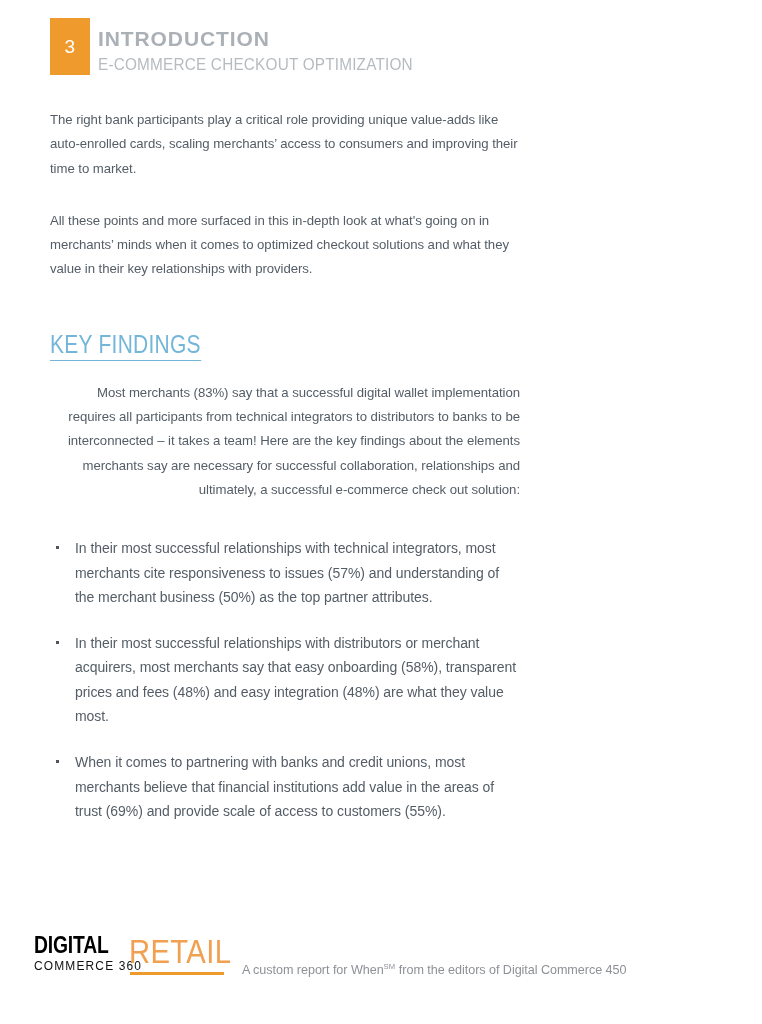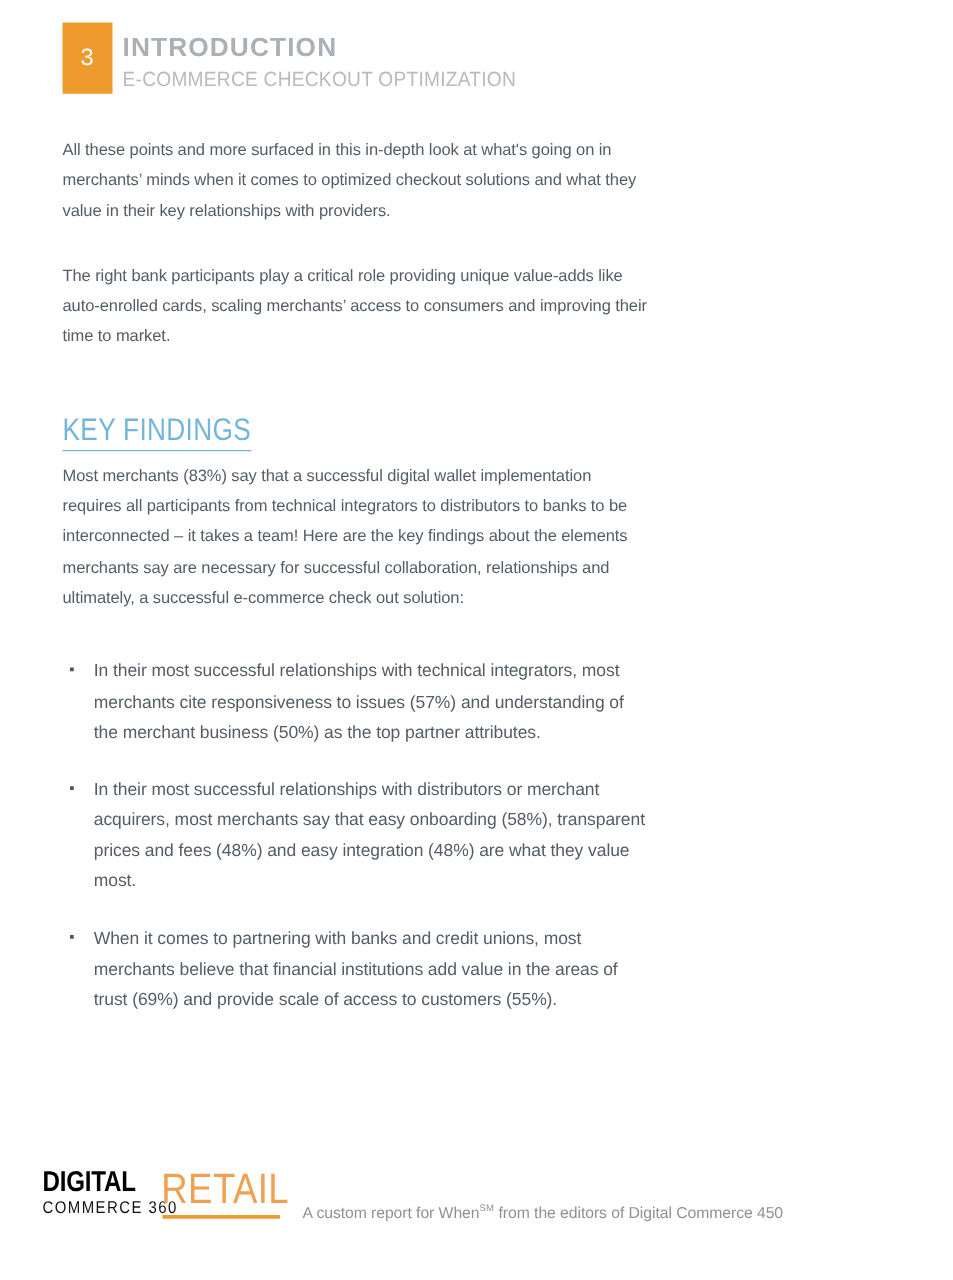--- a/index.html
+++ b/index.html
@@ -109,21 +109,22 @@
     letter-spacing: 0.3px;
     line-height: 28px;
     border-bottom: 1.4px solid #73b6d9;
     padding-bottom: 2px;
     transform: scaleX(0.84);
     transform-origin: left center;
     white-space: nowrap;
   }
 
   .para-after-heading {
-    margin-top: 8px;
+    margin-top: 20px;
+    text-align: right;
   }
 
   
   .bullets {
     margin: 0;
     padding: 0;
     list-style: none;
     margin-top: 34px;
   }
   .bullet-item {
@@ -236,22 +237,22 @@
     <div class="page-number-box"></div>
     <div class="page-number">3</div>
     <div class="header-titles">
       <h1 class="header-title">INTRODUCTION</h1>
       <div class="header-subtitle">E-COMMERCE CHECKOUT OPTIMIZATION</div>
     </div>
   </div>
 
   <div class="content">
 
+    <p class="para">The right bank participants play a critical role providing unique value-adds like auto-enrolled cards, scaling merchants’ access to consumers and improving their time to market.</p>
     <p class="para">All these points and more surfaced in this in-depth look at what's going on in merchants’ minds when it comes to optimized checkout solutions and what they value in their key relationships with providers.</p>
-    <p class="para">The right bank participants play a critical role providing unique value-adds like auto-enrolled cards, scaling merchants’ access to consumers and improving their time to market.</p>
 
     <div class="section-heading-wrap">
       <div class="section-heading">KEY FINDINGS</div>
     </div>
 
     <p class="para para-after-heading">Most merchants (83%) say that a successful digital wallet implementation requires all participants from technical integrators to distributors to banks to be interconnected – it takes a team! Here are the key findings about the elements merchants say are necessary for successful collaboration, relationships and ultimately, a successful e-commerce check out solution:</p>
 
     <ul class="bullets">
       <li class="bullet-item">
         <span class="bullet-marker"></span>

